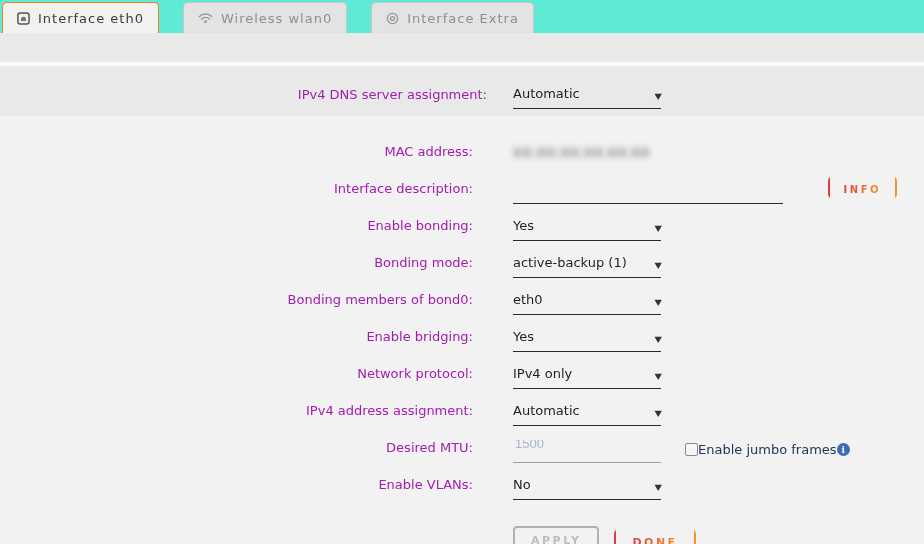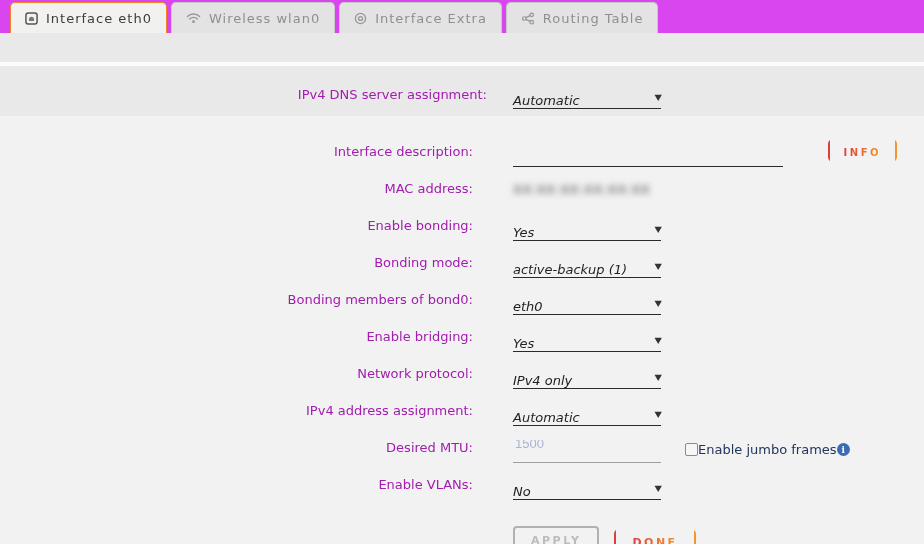--- a/index.html
+++ b/index.html
@@ -1,42 +1,42 @@
 <!DOCTYPE html>
 <html><head>
 <meta charset="utf-8">
 <style>
   * { margin:0; padding:0; box-sizing:border-box; }
   html,body { width:924px; height:544px; overflow:hidden; }
   body { font-family:"DejaVu Sans", sans-serif; background:#ffffff; position:relative; }
 
   
-  .tabbar { height:33px; background:#d946ef; display:flex; align-items:flex-end; padding-left:10px; }
+  .tabbar { height:33px; background:#5eead4; display:flex; align-items:flex-end; padding-left:2px;gap:20px; }
   .tab { height:31px; display:flex; align-items:center; gap:8px; padding:0 14px; margin-right:4px;
          font-size:13px; letter-spacing:1px; border-radius:5px 5px 0 0; cursor:pointer; white-space:nowrap; }
   .tab.active { background:#f1f1f0; border:1px solid #f08223; border-bottom:none; color:#3c3c3c; }
   .tab.inactive { background:#e3e3e3; border:1px solid #c8c8c8; border-bottom:none; color:#8f8f8f;justify-content:space-between; }
   .tab .ticon { display:flex; align-items:center; }
 
   
   .band-top { height:29px; background:#e9e9e9; }
   .band-gap { height:4px; background:#fbfbfb; }
   .dns-section { height:50px; background:#e9e9e9; display:flex; align-items:flex-end; }
   .main { height:428px; background:#f2f2f2; padding-top:14px; }
 
   
   .row { display:flex; align-items:flex-end; height:37px; position:relative; }
   .row.dns-row { height:48px; }
   .lbl { width:473px; text-align:right; font-size:13px; color:#a21caf; padding-bottom:8px; }
   .dns-row .lbl { width:487px; padding-bottom:14px; }
   .ctrl { margin-left:40px; }
   .dns-row .ctrl { margin-left:26px; margin-bottom:7px; }
 
-  .select { width:148px; display:flex; align-items:flex-start; justify-content:space-between;
-            border-bottom:1.5px solid #2a2a2a; padding-bottom:0; cursor:pointer;font-style:italic; }
+  .select { width:148px; display:flex; align-items:flex-end; justify-content:space-between;
+            border-bottom:1.5px solid #2a2a2a; padding-bottom:7px; cursor:pointer; }
   .select .sel-val { font-size:13px; color:#1f1f1f; }
   .select .caret { font-size:8px; color:#333; transform:scaleX(1.2); }
 
   .text-input { width:270px; border:none; border-bottom:1.5px solid #2a2a2a; background:transparent;
                 font-size:13px; color:#1f1f1f; padding:0 0 6px 2px; outline:none; height:22px; }
 
   .mac-val { font-size:13px; color:#4a4a4a; padding-bottom:7px; filter:blur(3px); letter-spacing:0.5px; }
 
   .mtu-input { width:148px; border:none; border-bottom:1px solid #9e9e9e; background:transparent;
                font-size:13px; color:#a8b4d2; padding:0 0 15px 2px; outline:none; height:23px; }
@@ -88,59 +88,48 @@
   </div>
   <div class="tab inactive">
     <span class="ticon">
       <svg width="13" height="13" viewBox="0 0 14 14">
           <circle cx="7" cy="7" r="5.5" fill="none" stroke="#979797" stroke-width="1.4"></circle>
           <circle cx="7" cy="7" r="2.1" fill="none" stroke="#979797" stroke-width="1.4"></circle>
         </svg>
     </span>
     <span>Interface Extra</span>
   </div>
-  <div class="tab inactive">
-    <span class="ticon">
-      <svg width="14" height="13" viewBox="0 0 14 14">
-          <circle cx="3" cy="7" r="1.9" fill="none" stroke="#979797" stroke-width="1.3"></circle>
-          <circle cx="11" cy="3" r="1.9" fill="none" stroke="#979797" stroke-width="1.3"></circle>
-          <circle cx="11" cy="11" r="1.9" fill="none" stroke="#979797" stroke-width="1.3"></circle>
-          <path d="M4.7 6.1 L9.3 3.9 M4.7 7.9 L9.3 10.1" stroke="#979797" stroke-width="1.3"></path>
-        </svg>
-    </span>
-    <span>Routing Table</span>
-  </div>
 </div>
 
 <div class="band-top"></div>
 <div class="band-gap"></div>
 
 <div class="dns-section">
   <div class="row dns-row" style="width:100%;">
     <div class="lbl">IPv4 DNS server assignment:</div>
     <div class="ctrl select">
       <span class="sel-val">Automatic</span>
       <span class="caret">▼</span>
     </div>
   </div>
 </div>
 
 <div class="main">
+
+  <div class="row">
+    <div class="lbl">MAC address:</div>
+    <div class="ctrl mac-val">XX:XX:XX:XX:XX:XX</div>
+  </div>
 
   <div class="row">
     <div class="lbl">Interface description:</div>
     <input class="ctrl text-input" type="text" style="">
     <span class="grad-border info-btn">
       <span class="grad-inner"><span class="grad-text">INFO</span></span>
     </span>
-  </div>
-
-  <div class="row">
-    <div class="lbl">MAC address:</div>
-    <div class="ctrl mac-val">XX:XX:XX:XX:XX:XX</div>
   </div>
 
   <div class="row">
     <div class="lbl">Enable bonding:</div>
     <div class="ctrl select">
       <span class="sel-val">Yes</span>
       <span class="caret">▼</span>
     </div>
   </div>
 

